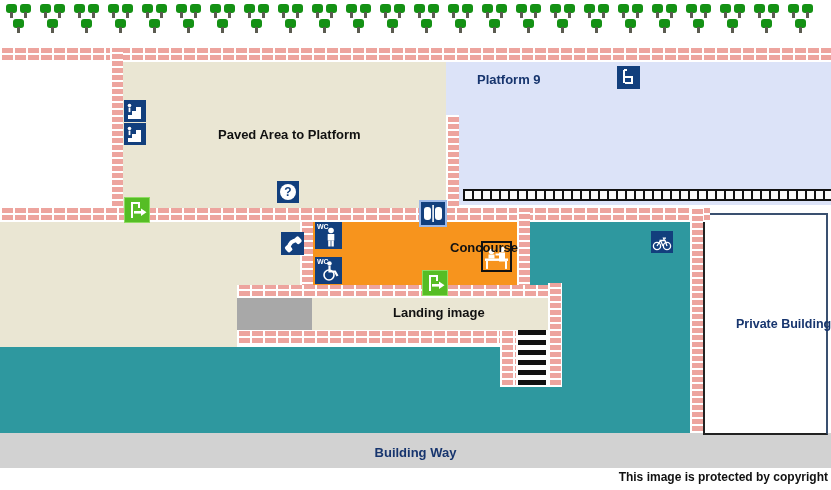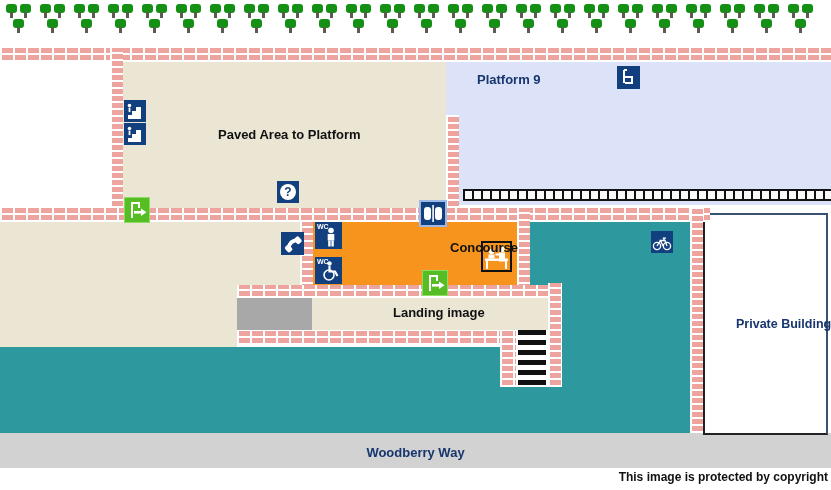--- a/index.html
+++ b/index.html
@@ -303,16 +303,16 @@
           <path d="M6 15 L9.5 9.5 H14 L16 15 M9.5 9.5 L12 15 M13.5 9.5 L12.5 7.2 H15 M8.5 9.5 H10.8"></path>
         </g>
       </svg>
   </div>
 
   <div class="abs lbl navy" style="left:477px;top:72px;">Platform 9</div>
   <div class="abs lbl" style="left:218px;top:127px;">Paved Area to Platform</div>
   <div class="abs lbl" style="left:404px;top:240px;margin-left:46px;">Concourse</div>
   <div class="abs lbl" style="left:393px;top:305px;">Landing image</div>
   <div class="abs lbl navy" style="left:716px;top:317px;font-size:12.5px;margin-left:20px;">Private Building</div>
-  <div class="abs lbl navy center-row" style="top:445px;">Woodberry Way</div>
+  <div class="abs lbl navy center-row" style="top:445px;">Building Way</div>
   <div class="abs copyright" style="right:3px;top:470px;text-align:center;">This image is protected by copyright</div>
 
 </div>
 
 </body></html>

